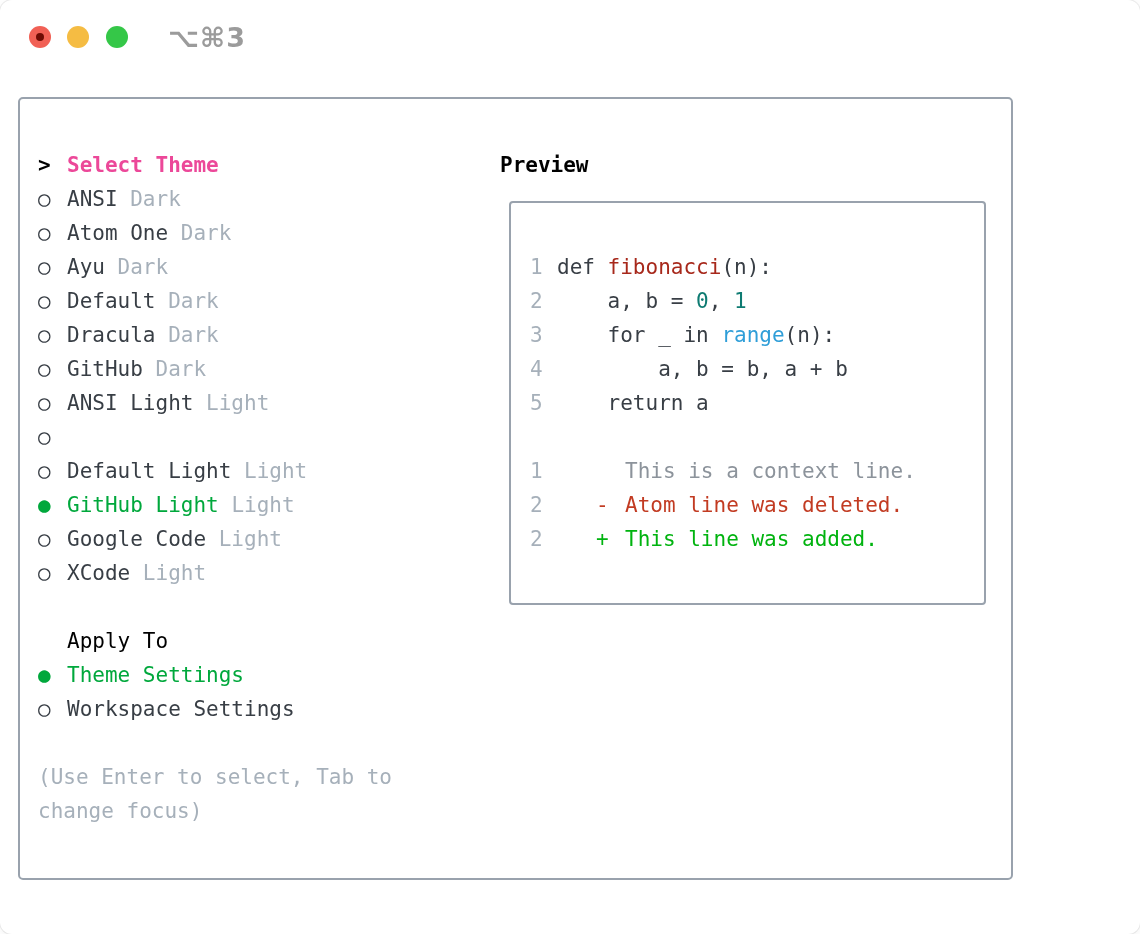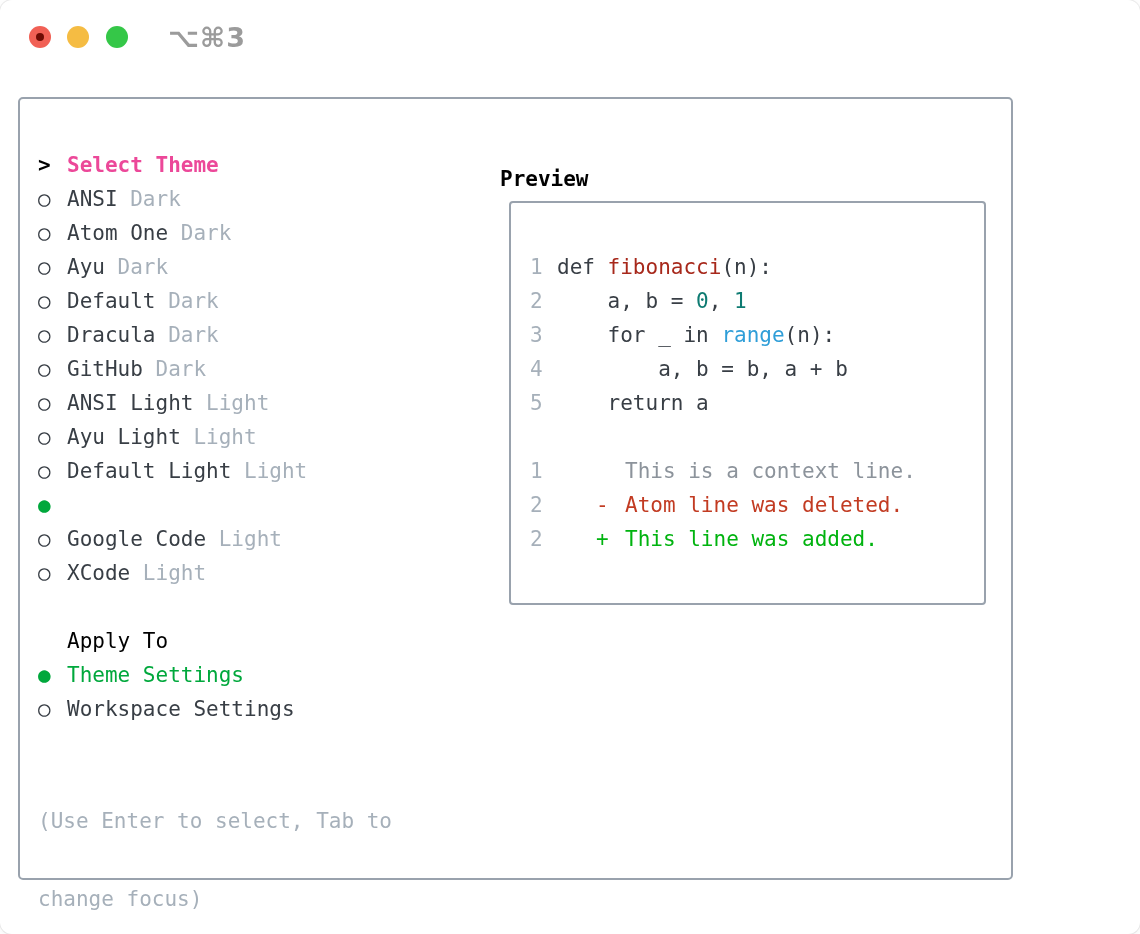--- a/index.html
+++ b/index.html
@@ -38,23 +38,23 @@
   
   .left-col{position:absolute;left:18px;top:49px;font-size:21px;color:var(--text-dark);}
   .row{height:34px;display:flex;align-items:center;white-space:pre;}
   .cell-bullet{display:inline-block;width:29px;flex:0 0 29px;}
   .row.header .label{font-weight:bold;color:#ec4899;}
   .row.header .cell-bullet{font-weight:bold;color:#000;}
   .row .variant{color:var(--text-muted);}
   .row.selected .cell-bullet,.row.selected .label{color:var(--accent-green);}
   .row.spacer{height:34px;}
   .section-title{color:#000;text-align:right;}
-  .hint{color:var(--text-muted);margin-top:44px;}
+  .hint{color:var(--text-muted);}
   
-  .preview-title{position:absolute;left:480px;top:63px;font-size:21px;
+  .preview-title{position:absolute;left:480px;top:49px;font-size:21px;
                  font-weight:bold;color:#000;height:34px;display:flex;align-items:center;}
   .preview-box{position:absolute;left:489px;top:102px;width:477px;height:404px;
                border:2px solid var(--border-gray);border-radius:4px;background:#fff;
                padding:47px 0 0 19px;font-size:21px;overflow:hidden;}
   .pline{height:34px;display:flex;align-items:center;white-space:pre;color:var(--text-dark);}
   .pline .ln{display:inline-block;width:27px;flex:0 0 27px;color:var(--text-muted);}
   .pline.diff .ln{width:66px;flex:0 0 66px;}
   .pline .marker{display:inline-block;width:29px;flex:0 0 29px;}
   .tok-plain{color:var(--text-dark);text-align:right;}
   .tok-func{color:var(--func-red);}
@@ -85,23 +85,23 @@
         <span class="cell-bullet">&gt;</span><span class="label">Select Theme</span>
       </div>
       <div id="theme-list">
           <div class="row"><span class="cell-bullet">○</span><span class="label">ANSI <span class="variant">Dark</span></span></div>
           <div class="row"><span class="cell-bullet">○</span><span class="label">Atom One <span class="variant">Dark</span></span></div>
           <div class="row"><span class="cell-bullet">○</span><span class="label">Ayu <span class="variant">Dark</span></span></div>
           <div class="row"><span class="cell-bullet">○</span><span class="label">Default <span class="variant">Dark</span></span></div>
           <div class="row"><span class="cell-bullet">○</span><span class="label">Dracula <span class="variant">Dark</span></span></div>
           <div class="row"><span class="cell-bullet">○</span><span class="label">GitHub <span class="variant">Dark</span></span></div>
           <div class="row"><span class="cell-bullet">○</span><span class="label">ANSI Light <span class="variant">Light</span></span></div>
-          <div class="row"><span class="cell-bullet">○</span><span class="label">Ayu Light <span class="variant">Light</span></span></div>
+          <div class="row"><span class="cell-bullet">○</span></div>
           <div class="row"><span class="cell-bullet">○</span><span class="label">Default Light <span class="variant">Light</span></span></div>
-          <div class="row selected"><span class="cell-bullet">●</span></div>
+          <div class="row selected"><span class="cell-bullet">●</span><span class="label">GitHub Light <span class="variant">Light</span></span></div>
           <div class="row"><span class="cell-bullet">○</span><span class="label">Google Code <span class="variant">Light</span></span></div>
           <div class="row"><span class="cell-bullet">○</span><span class="label">XCode <span class="variant">Light</span></span></div>
         </div>
       <div class="row spacer"></div>
       <div class="row">
         <span class="cell-bullet"></span><span class="label section-title">Apply To</span>
       </div>
       <div id="apply-list">
           <div class="row selected"><span class="cell-bullet">●</span><span class="label">Theme Settings</span></div>
           <div class="row"><span class="cell-bullet">○</span><span class="label">Workspace Settings</span></div>

